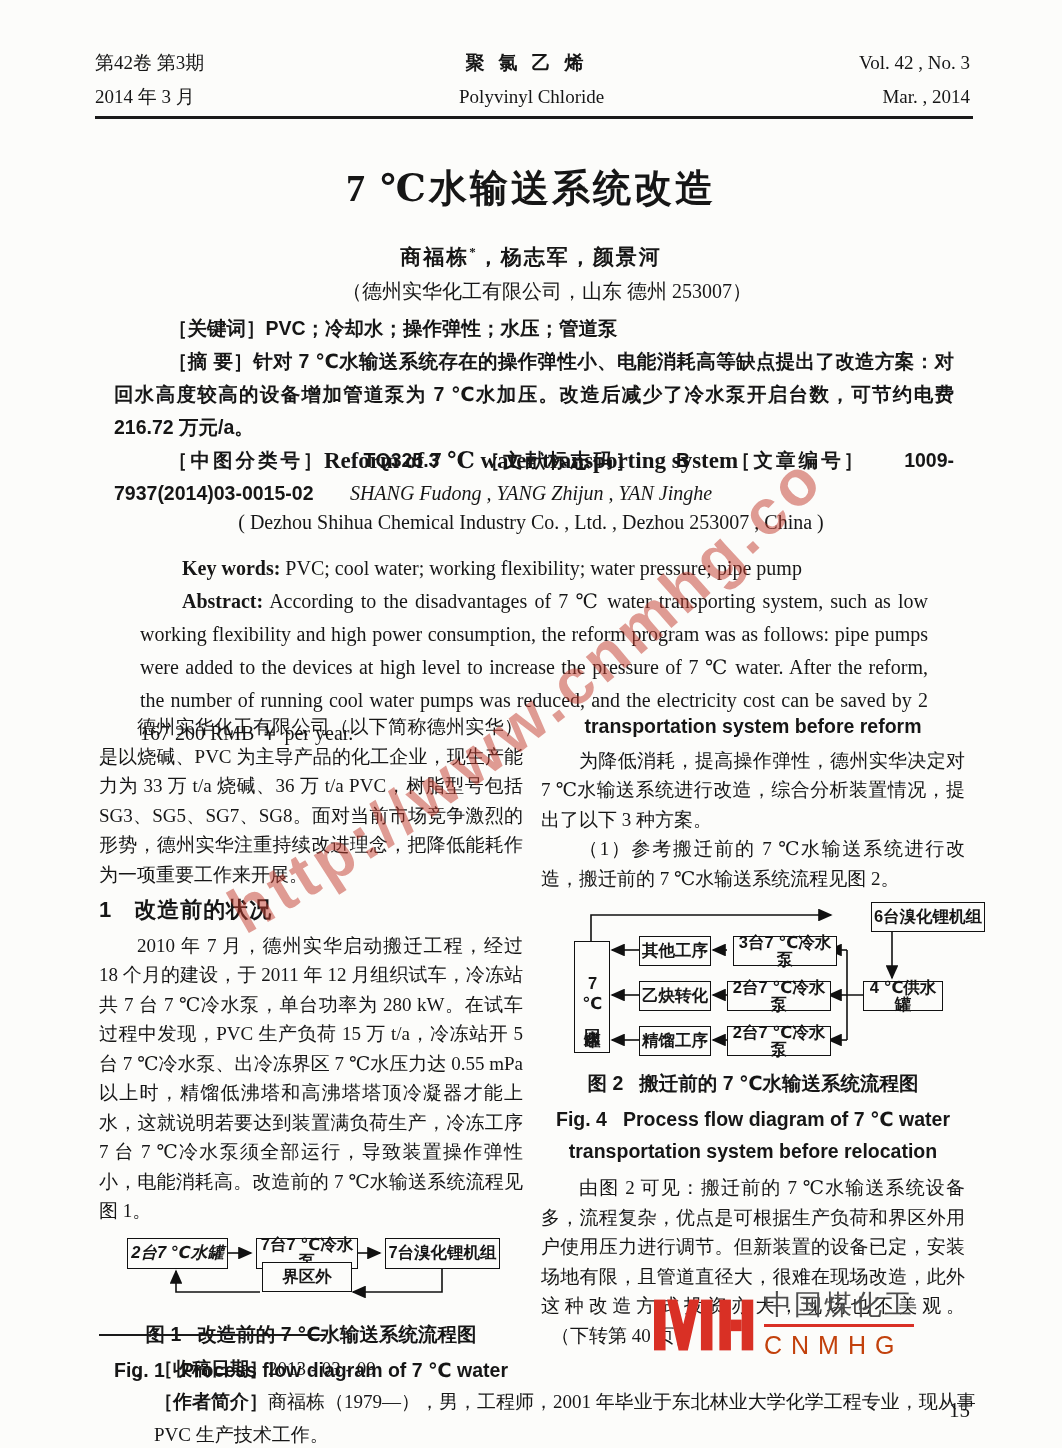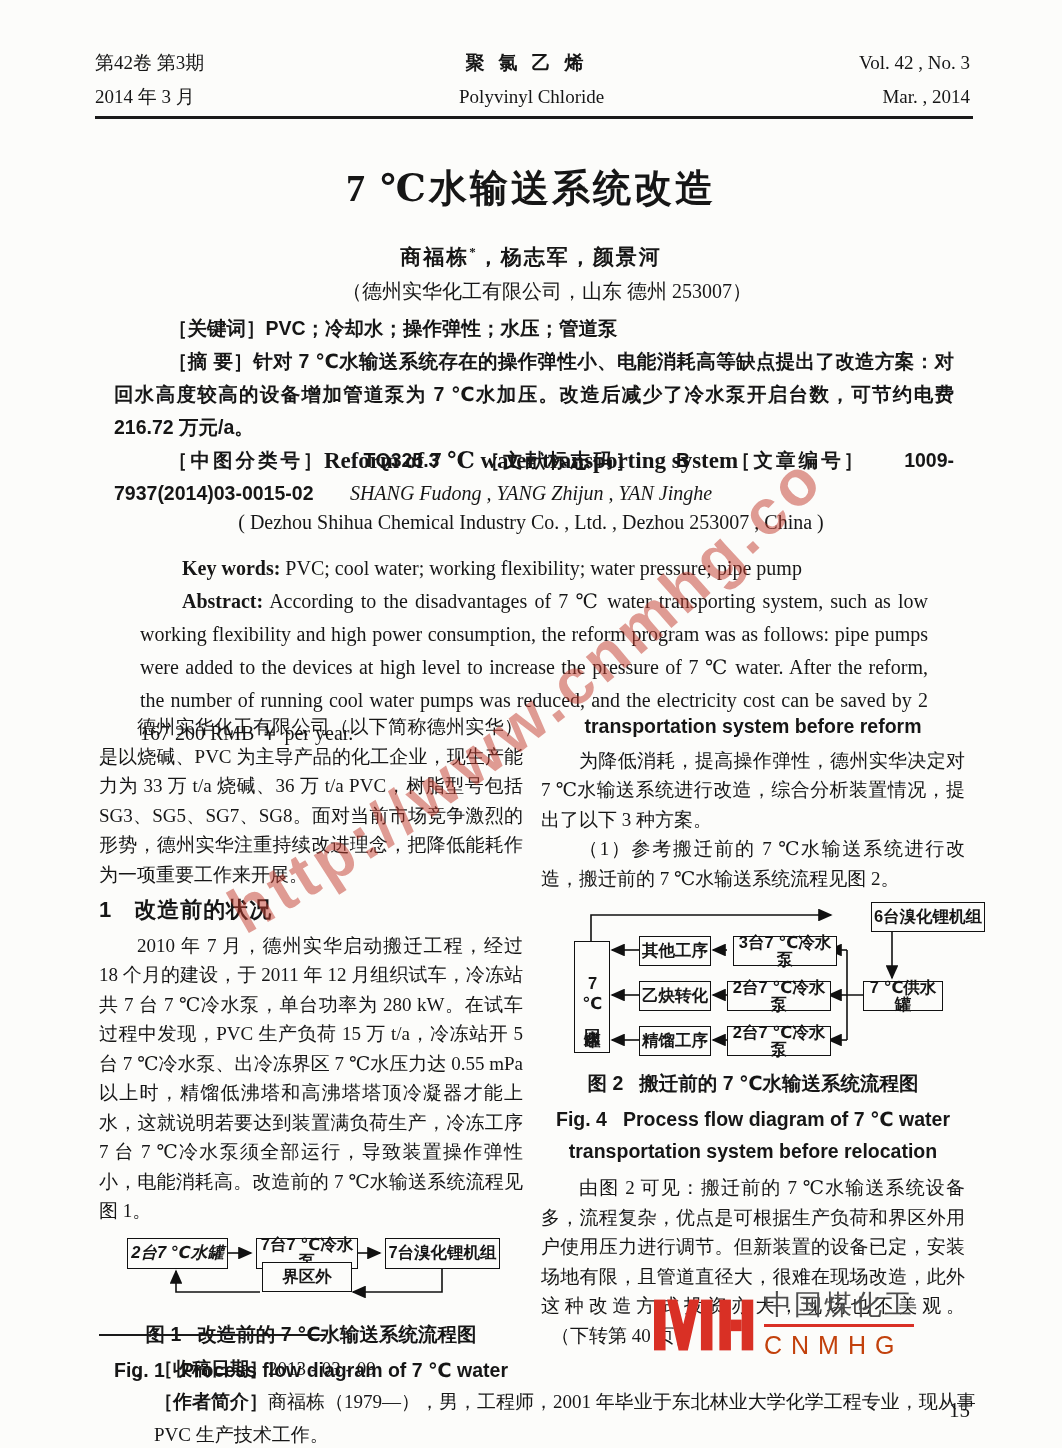--- a/index.html
+++ b/index.html
@@ -163,21 +163,21 @@
         </g>
       </svg>
       <div class="fbox" style="left:294px;top:1px;width:112px;height:28px;margin-left:36px;">6台溴化锂机组</div>
       <div class="fbox vtext" style="left:33px;top:40px;width:34px;height:110px;">7℃回水罐</div>
       <div class="fbox" style="left:98px;top:35px;width:70px;height:28px;">其他工序</div>
       <div class="fbox" style="left:192px;top:35px;width:102px;height:28px;">3台7 ℃冷水泵</div>
       <div class="fbox" style="left:98px;top:80px;width:70px;height:28px;">乙炔转化</div>
       <div class="fbox" style="left:186px;top:80px;width:102px;height:28px;">2台7 ℃冷水泵</div>
       <div class="fbox" style="left:98px;top:125px;width:70px;height:28px;">精馏工序</div>
       <div class="fbox" style="left:186px;top:125px;width:102px;height:28px;">2台7 ℃冷水泵</div>
-      <div class="fbox" style="left:322px;top:80px;width:78px;height:28px;">7 ℃供水罐</div>
+      <div class="fbox" style="left:322px;top:80px;width:78px;height:28px;">4 ℃供水罐</div>
     </div>
     <div class="caption"><span class="capnum">图 2</span><span>搬迁前的 7 ℃水输送系统流程图</span></div>
     <div class="caption"><span class="capnum">Fig. 4</span><span>Process flow diagram of 7 ℃ water</span></div>
     <div class="caption" style="margin-top:0;">transportation system before relocation</div>
     <p style="margin-top:6px;"><span>由图 2 可见：搬迁前的 7 ℃水输送系统设备多，流程复杂，优点是可根据生产负荷和界区外用户使用压力进行调节。但新装置的设备已定，安装场地有限，且管道直径大，很难在现场改造，此外这种改造方式投资亦大，现场也不美观。</span><span class="turn">（下转第 40 页）</span></p>
   </div>
 
   <svg class="abs wm" viewBox="0 0 1062 1448">
     <defs>
       <path id="wmpath" d="M 245 935 Q 540 770 845 465"></path>

